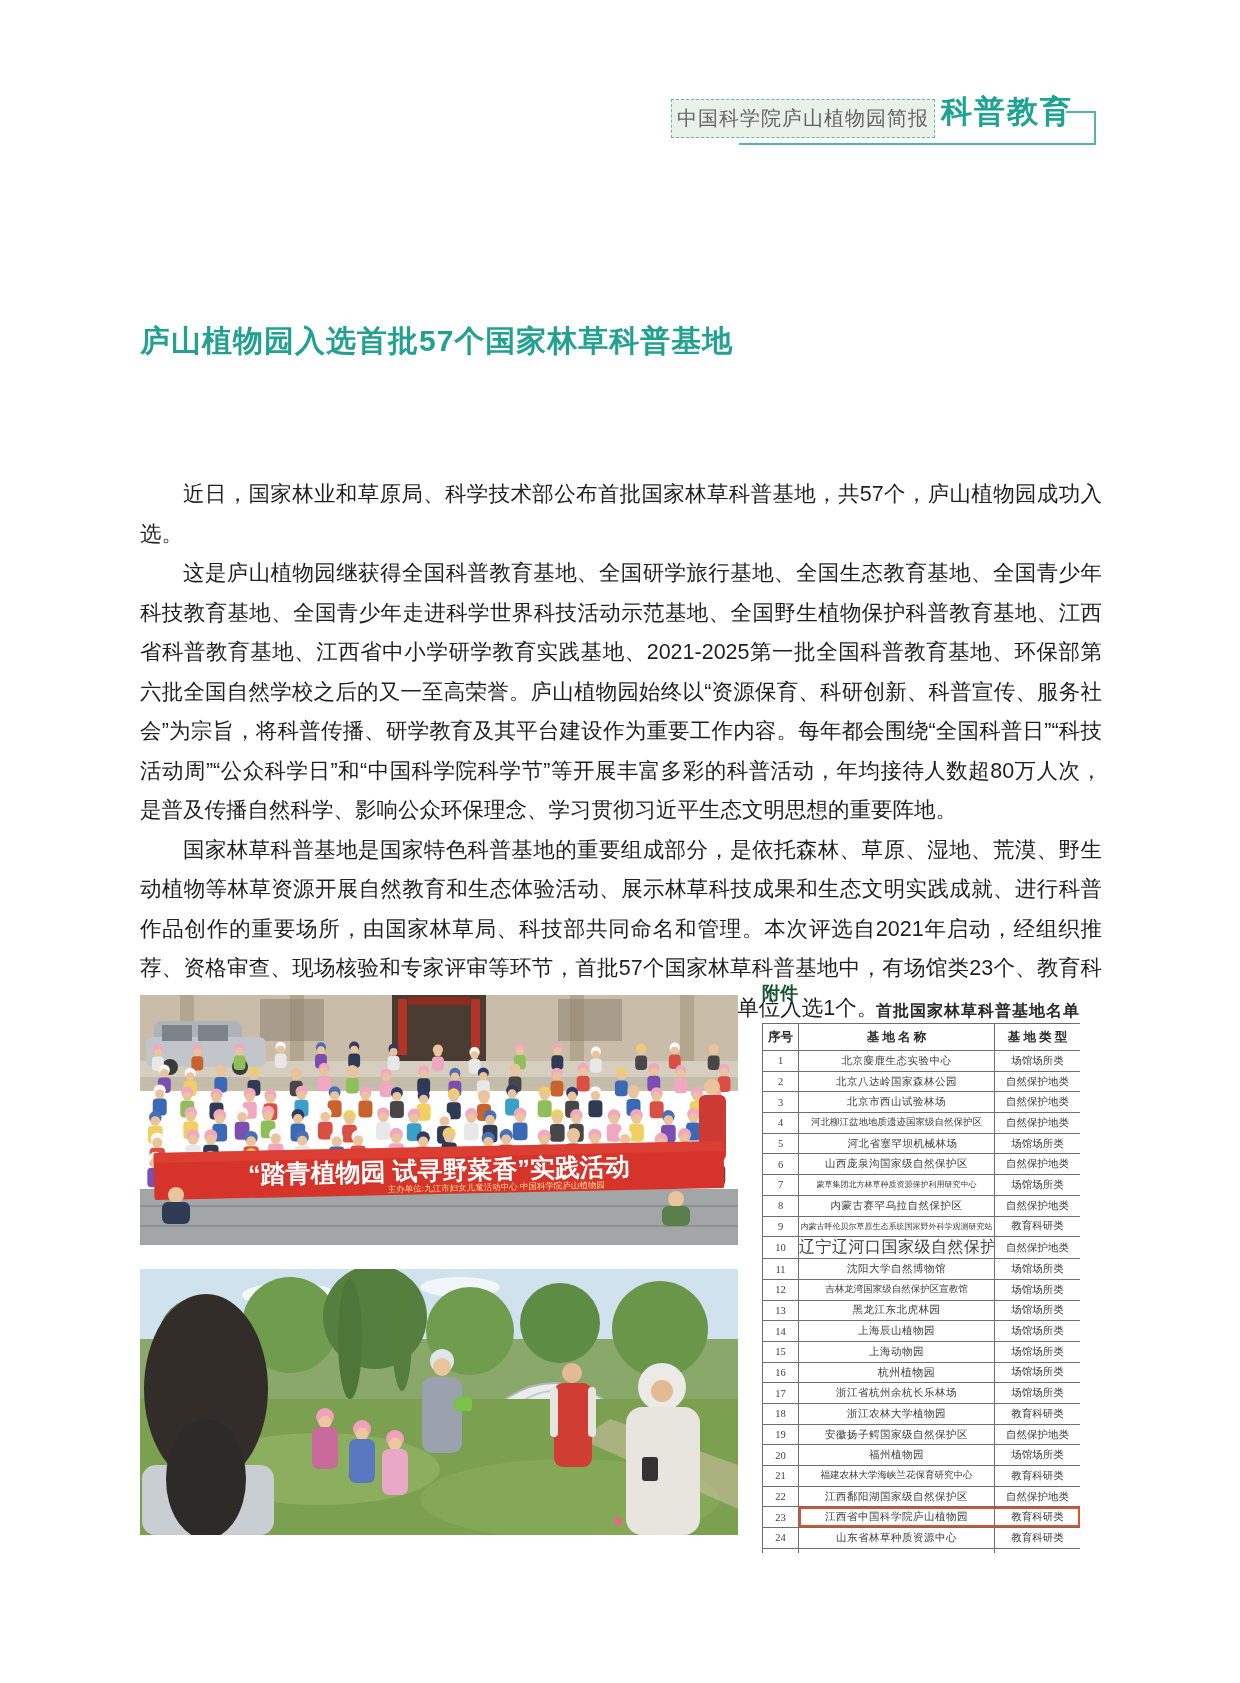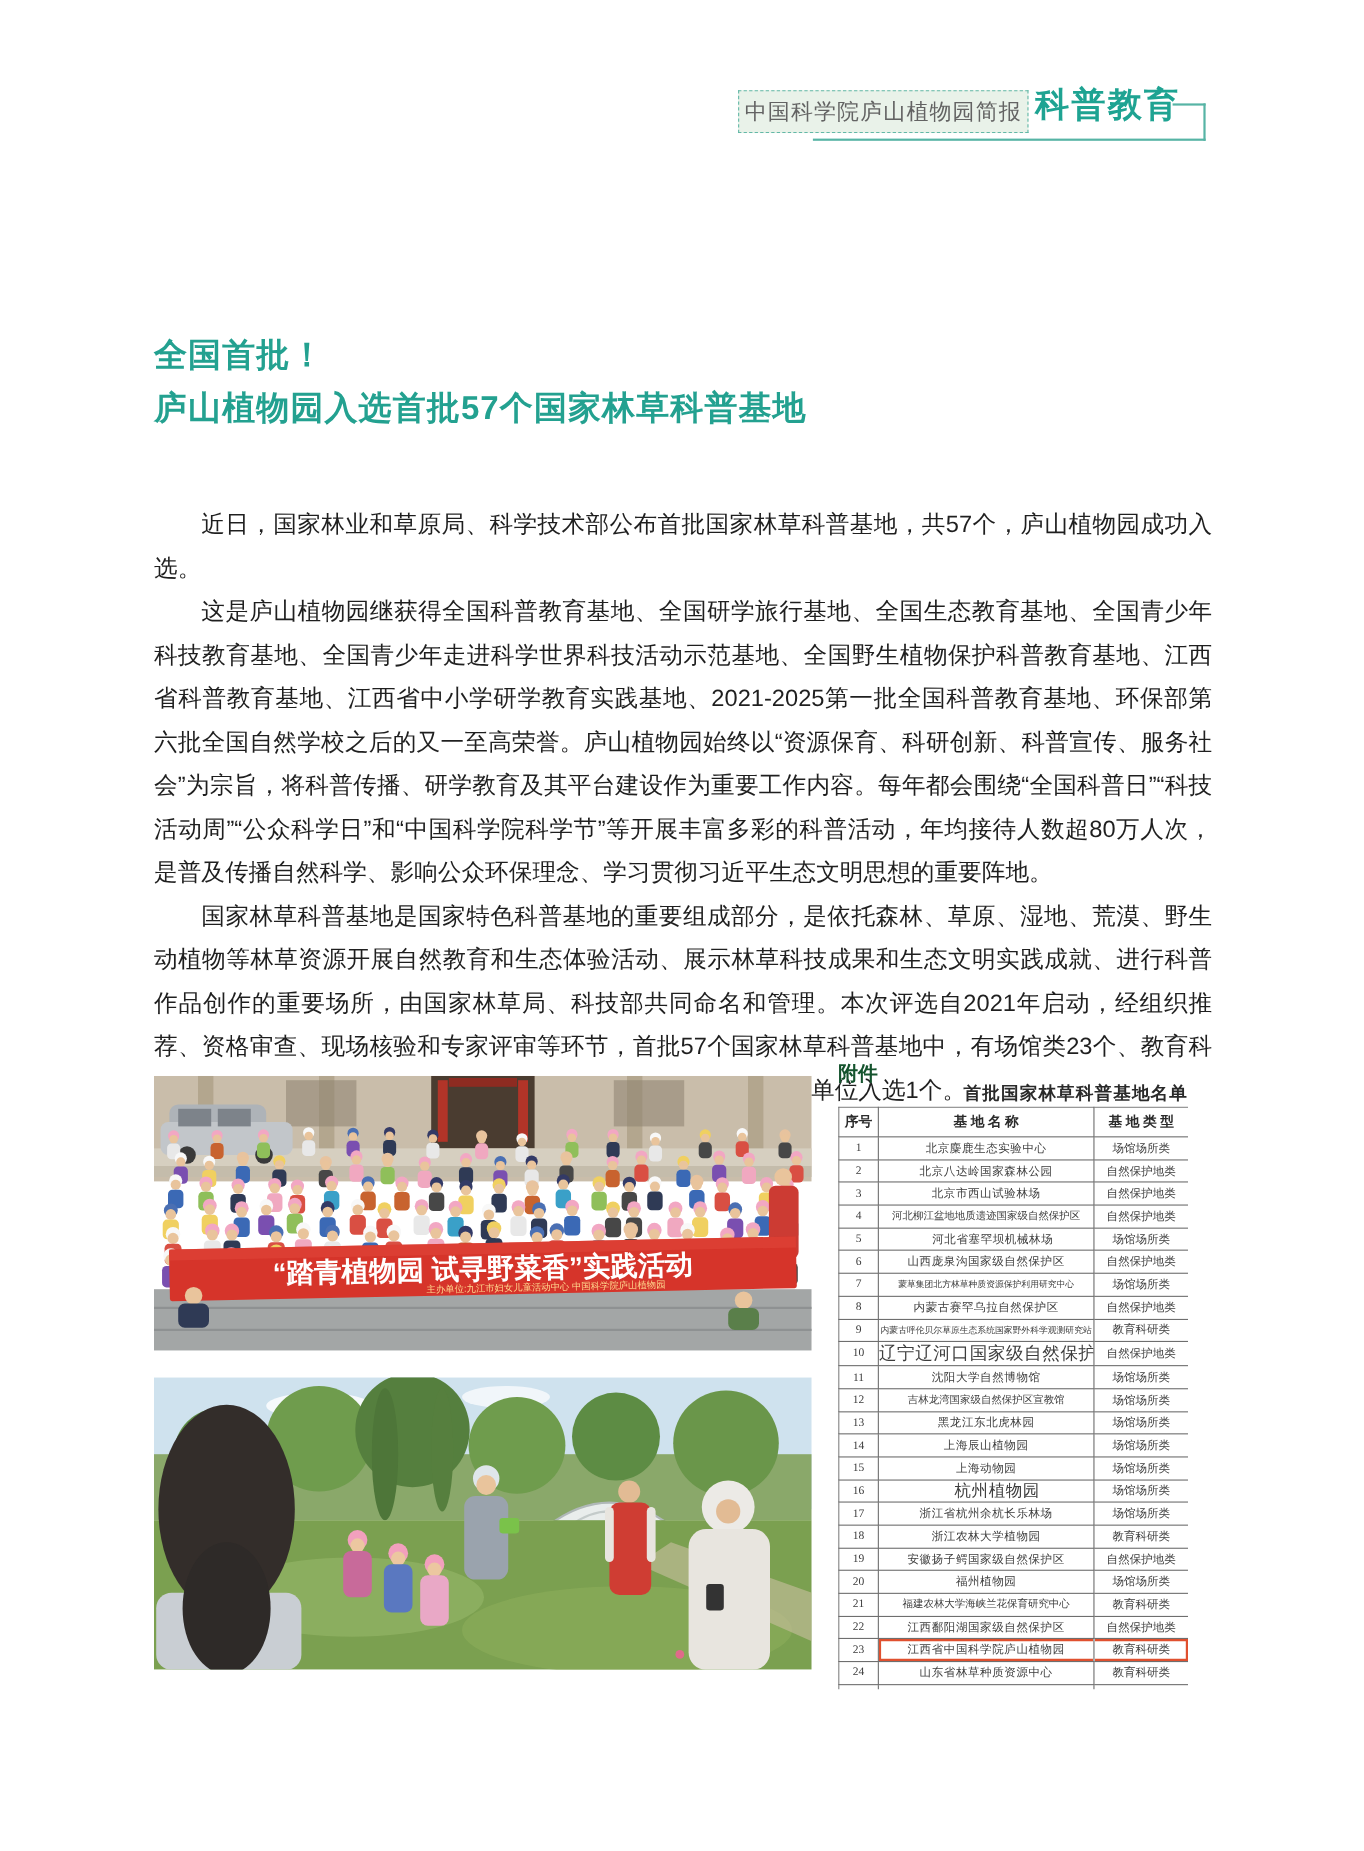--- a/index.html
+++ b/index.html
@@ -1,18 +1,18 @@
 <!DOCTYPE html>
 <html><head>
 <meta charset="utf-8">
 <style>
   * { margin:0; padding:0; box-sizing:border-box; }
   html,body { background:#ffffff; }
   .page {
-    position:relative; width:1240px; height:1536px; margin:0 auto;
+    position:relative; width:1240px; height:1536px; margin:17px auto;
     background:#ffffff; overflow:hidden;
     font-family:"Liberation Sans","DejaVu Sans",sans-serif;
   }
   
   .hdr-box {
     position:absolute; left:671px; top:82px; width:264px; height:39px;
     background:#e9f2e9; border:1px dashed #63b8a7;
     display:flex; align-items:center; justify-content:center;
     font-size:20px; color:#636363; letter-spacing:1px;
   }
@@ -99,21 +99,20 @@
 
   <div class="hdr-box">
     <span>中国科学院庐山植物园简报</span>
   </div>
   <div class="hdr-section">科普教育</div>
   <div class="uline uline-a"></div>
   <div class="uline uline-b"></div>
   <div class="uline uline-c"></div>
 
   <div class="title">
-    <div>全国首批！</div>
     <div>庐山植物园入选首批57个国家林草科普基地</div>
   </div>
 
   <div class="body-text">
     <p>近日，国家林业和草原局、科学技术部公布首批国家林草科普基地，共57个，庐山植物园成功入选。</p>
     <p>这是庐山植物园继获得全国科普教育基地、全国研学旅行基地、全国生态教育基地、全国青少年科技教育基地、全国青少年走进科学世界科技活动示范基地、全国野生植物保护科普教育基地、江西省科普教育基地、江西省中小学研学教育实践基地、2021-2025第一批全国科普教育基地、环保部第六批全国自然学校之后的又一至高荣誉。庐山植物园始终以“资源保育、科研创新、科普宣传、服务社会”为宗旨，将科普传播、研学教育及其平台建设作为重要工作内容。每年都会围绕“全国科普日”“科技活动周”“公众科学日”和“中国科学院科学节”等开展丰富多彩的科普活动，年均接待人数超80万人次，是普及传播自然科学、影响公众环保理念、学习贯彻习近平生态文明思想的重要阵地。</p>
     <p>国家林草科普基地是国家特色科普基地的重要组成部分，是依托森林、草原、湿地、荒漠、野生动植物等林草资源开展自然教育和生态体验活动、展示林草科技成果和生态文明实践成就、进行科普作品创作的重要场所，由国家林草局、科技部共同命名和管理。本次评选自2021年启动，经组织推荐、资格审查、现场核验和专家评审等环节，首批57个国家林草科普基地中，有场馆类23个、教育科研类12个、自然保护地类22个。其中，江西省入选2个，中科院单位入选1个。</p>
   </div>
 
   <div class="photo1">
@@ -648,21 +647,21 @@
               <td class="cell-name" style="font-size: 10.5px;">上海辰山植物园</td>
               <td>场馆场所类</td>
             </tr>
             <tr>
               <td>15</td>
               <td class="cell-name" style="font-size: 10.5px;">上海动物园</td>
               <td>场馆场所类</td>
             </tr>
             <tr>
               <td>16</td>
-              <td class="cell-name" style="font-size: 15px; padding-left: 20px;">杭州植物园</td>
+              <td class="cell-name" style="font-size: 11px; padding-left: 20px;">杭州植物园</td>
               <td>场馆场所类</td>
             </tr>
             <tr>
               <td>17</td>
               <td class="cell-name" style="font-size: 10.5px;">浙江省杭州余杭长乐林场</td>
               <td>场馆场所类</td>
             </tr>
             <tr>
               <td>18</td>
               <td class="cell-name" style="font-size: 10.5px;">浙江农林大学植物园</td>

